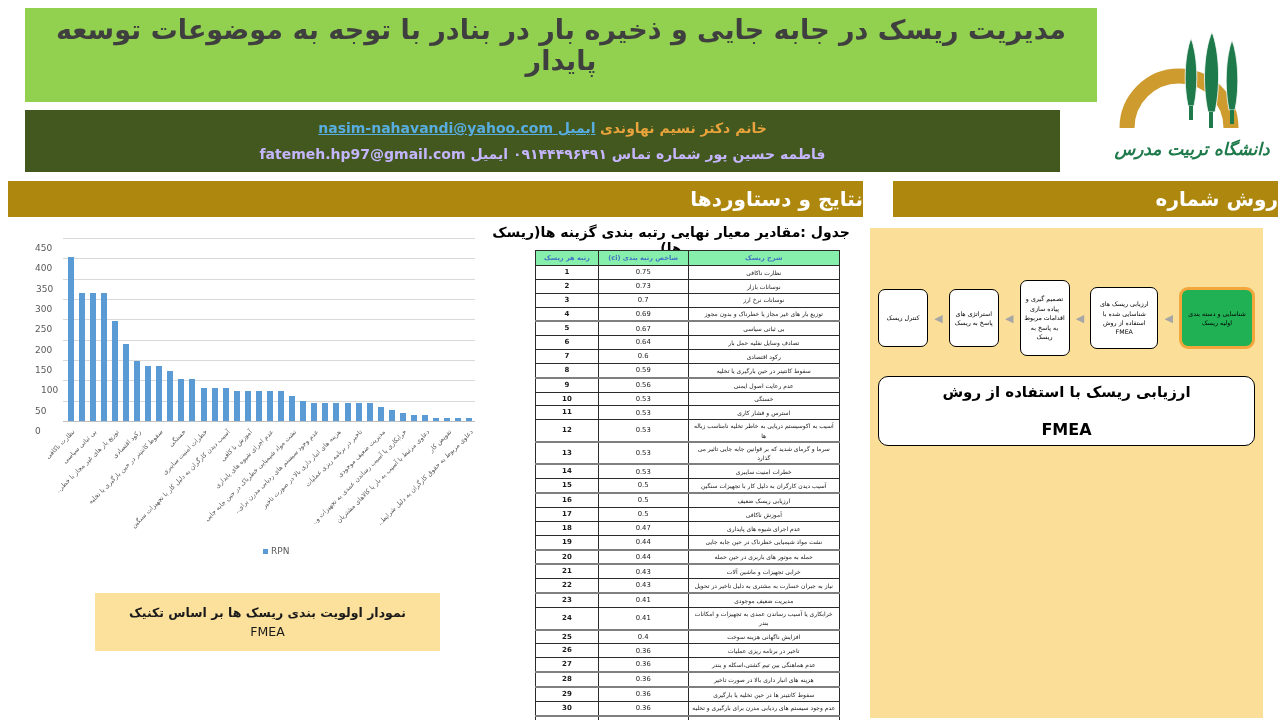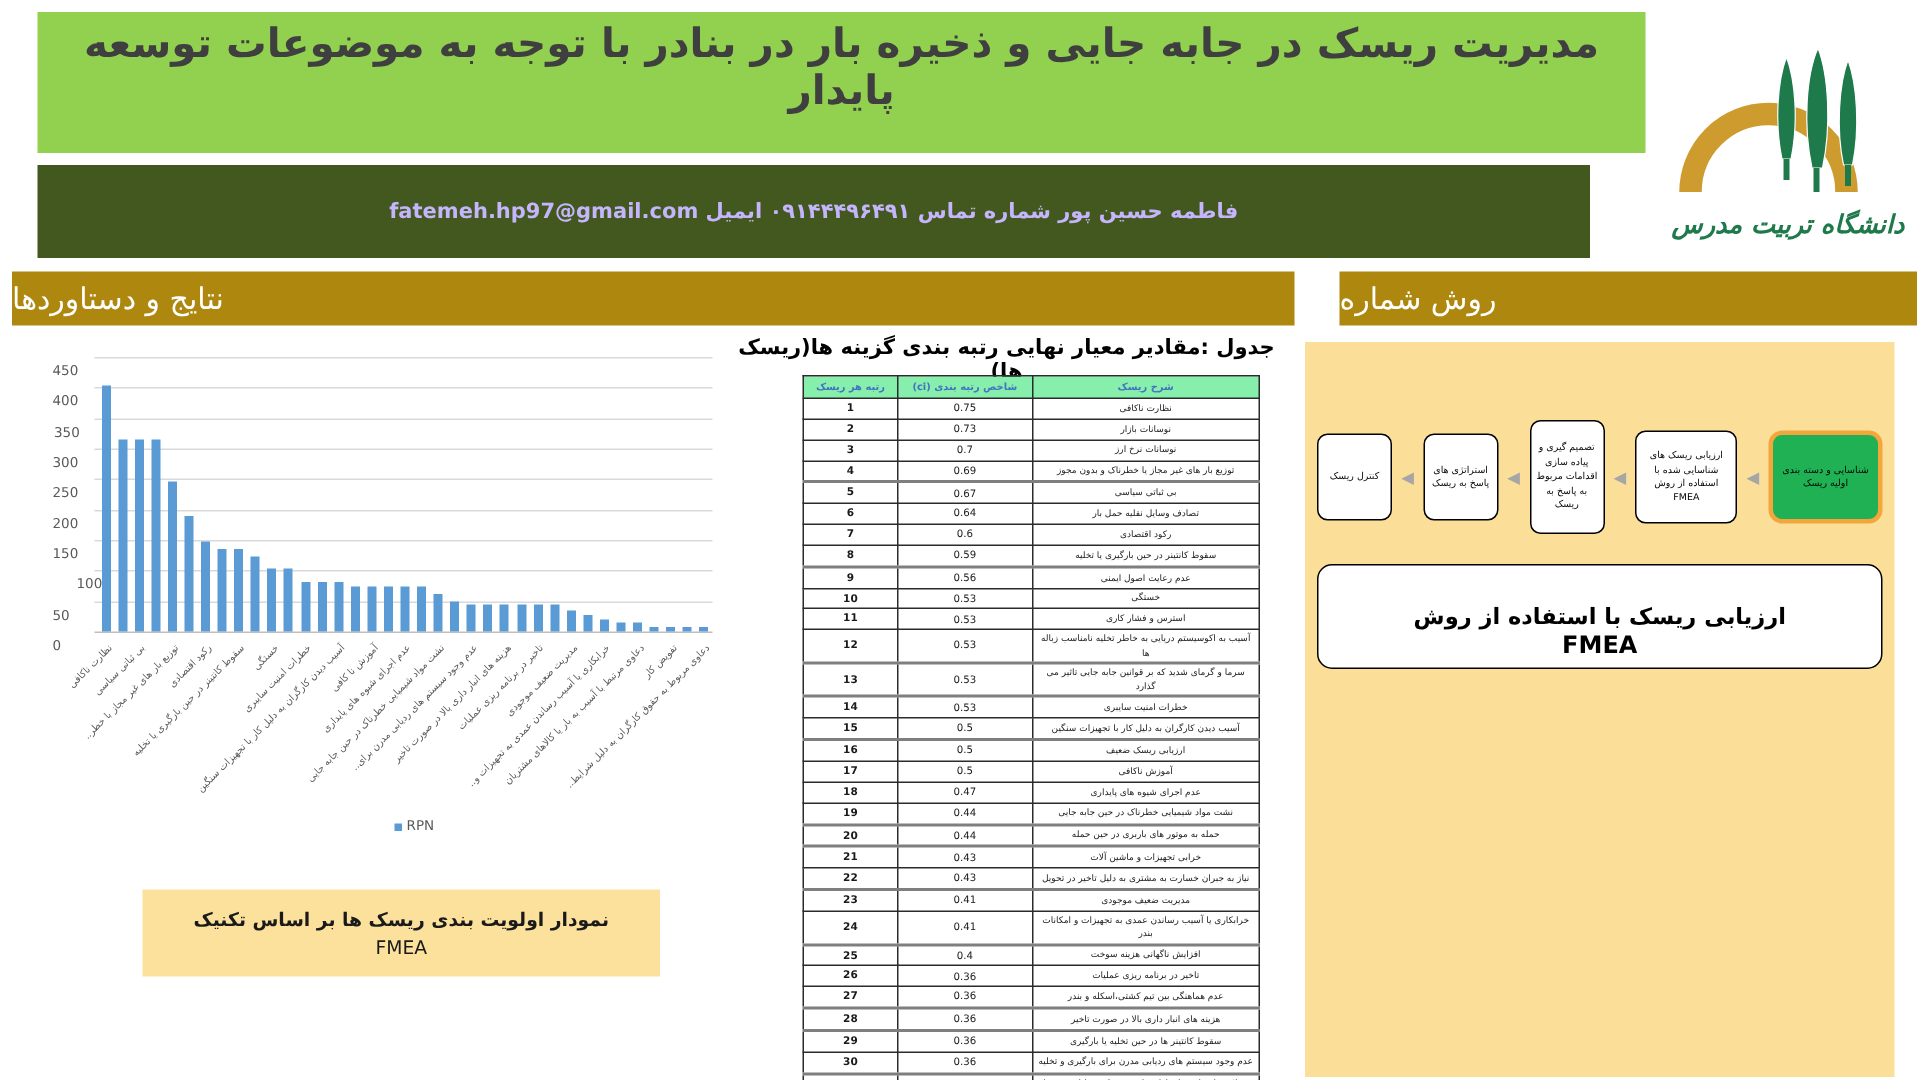--- a/index.html
+++ b/index.html
@@ -16,21 +16,21 @@
   .email-link{color:#58ade0;text-decoration:underline;font-weight:bold;}
   .contact-green{color:#c4b5fd;font-weight:bold;}
   .contact-green .ltr{direction:ltr;unicode-bidi:embed;}
 
   
   .logo{position:absolute;left:1113px;top:10px;width:158px;height:162px;}
   .logo svg{width:100%;height:100%;}
 
   
   .section-bar{position:absolute;top:181px;height:36px;background:#ae870e;color:#fff;
-    display:flex;align-items:center;justify-content:flex-end;font-size:20px;font-weight:normal;direction:rtl;}
+    display:flex;align-items:center;justify-content:flex-start;font-size:20px;font-weight:bold;direction:rtl;}
   .bar-results{left:8px;width:855px;}
   .bar-method{left:893px;width:385px;}
 
   
   .chart{position:absolute;left:35px;top:232px;width:445px;height:330px;}
   .gridline{position:absolute;height:1px;background:#d9d9d9;}
   .axis-x{position:absolute;height:1px;background:#bfbfbf;}
   .ytick{position:absolute;width:26px;text-align:left;font-size:9px;color:#595959;margin-top:10px;}
   .cbar{position:absolute;background:#5b9bd5;}
   .xlabel{position:absolute;white-space:nowrap;direction:rtl;font-size:6.5px;color:#595959;
@@ -63,36 +63,41 @@
   .flow-box{background:#fff;border:1px solid #000;border-radius:7px;padding:4px 3px;box-sizing:border-box;
     direction:rtl;text-align:center;font-size:6.3px;line-height:1.5;color:#000;display:flex;align-items:center;justify-content:center;}
   .flow-box.b0{width:76px;min-height:62px;background:#1fb153;border:3px solid #f2a63c;border-radius:9px;color:#000;}
   .flow-box.b1{width:68px;min-height:62px;}
   .flow-box.b2{width:50px;min-height:76px;}
   .flow-box.b3{width:50px;min-height:58px;}
   .flow-box.b4{width:50px;min-height:58px;}
   .flow-arrow{color:#a6a6a6;font-size:11px;flex:none;}
   .flow-dot{position:absolute;left:52px;top:145px;font-size:16px;font-weight:bold;color:#000;}
   .method-box{position:absolute;left:8px;width:377px;background:#fff;border:1.5px solid #000;border-radius:10px;
-    box-sizing:border-box;display:flex;flex-direction:column;justify-content:flex-end;align-items:center;padding:6px 4px;}
+    box-sizing:border-box;display:flex;flex-direction:column;justify-content:space-between;align-items:center;padding:6px 4px;}
   .method-box .l1{direction:rtl;font-size:15px;font-weight:bold;color:#000;}
   .method-box .l2{font-size:16px;font-weight:bold;color:#000;}
   .mb1{top:148px;height:70px;}
   .mb2{top:232px;height:70px;}
 </style>
 </head>
 <body>
 
 <div id="poster">
 
   <div class="title-box">
     <h1>مدیریت ریسک در جابه جایی و ذخیره بار در بنادر با توجه به موضوعات توسعه پایدار</h1>
   </div>
 
   <div class="contact-bar">
+    <div class="contact-line">
+      <span class="name-orange">خانم دکتر نسیم نهاوندی</span>
+      <span> </span>
+      <a class="email-link" href="#"><span>ایمیل</span> <span style="direction:ltr;unicode-bidi:embed;">nasim-nahavandi@yahoo.com</span></a>
+    </div>
     <div class="contact-line contact-green">
       <span>فاطمه حسین پور شماره تماس</span>
       <span class="ltr">۰۹۱۴۴۴۹۶۴۹۱</span>
       <span>ایمیل</span>
       <span class="ltr">fatemeh.hp97@gmail.com</span>
     </div>
   </div>
 
   <div class="logo">
     <svg viewBox="0 0 158 162">
@@ -114,21 +119,21 @@
   </div>
   <div class="section-bar bar-method">
     <span>روش شماره</span>
   </div>
 
   <div class="chart" id="chart">
       <div class="ytick" style="left: 0px; top: 184px;">0</div>
       <div class="gridline" style="left: 28px; top: 168.667px; width: 412px;"></div>
       <div class="ytick" style="left: 0px; top: 163.667px;">50</div>
       <div class="gridline" style="left: 28px; top: 148.333px; width: 412px;"></div>
-      <div class="ytick" style="left: 16px; top: 143.333px;">100</div>
+      <div class="ytick" style="left: 6px; top: 143.333px;">100</div>
       <div class="gridline" style="left: 28px; top: 128px; width: 412px;"></div>
       <div class="ytick" style="left: 0px; top: 123px;">150</div>
       <div class="gridline" style="left: 28px; top: 107.667px; width: 412px;"></div>
       <div class="ytick" style="left: 0px; top: 102.667px;">200</div>
       <div class="gridline" style="left: 28px; top: 87.3333px; width: 412px;"></div>
       <div class="ytick" style="left: 0px; top: 82.3333px;">250</div>
       <div class="gridline" style="left: 28px; top: 67px; width: 412px;"></div>
       <div class="ytick" style="left: 0px; top: 62px;">300</div>
       <div class="gridline" style="left: 28px; top: 46.6667px; width: 412px;"></div>
       <div class="ytick" style="left: 1px; top: 41.6667px;">350</div>

